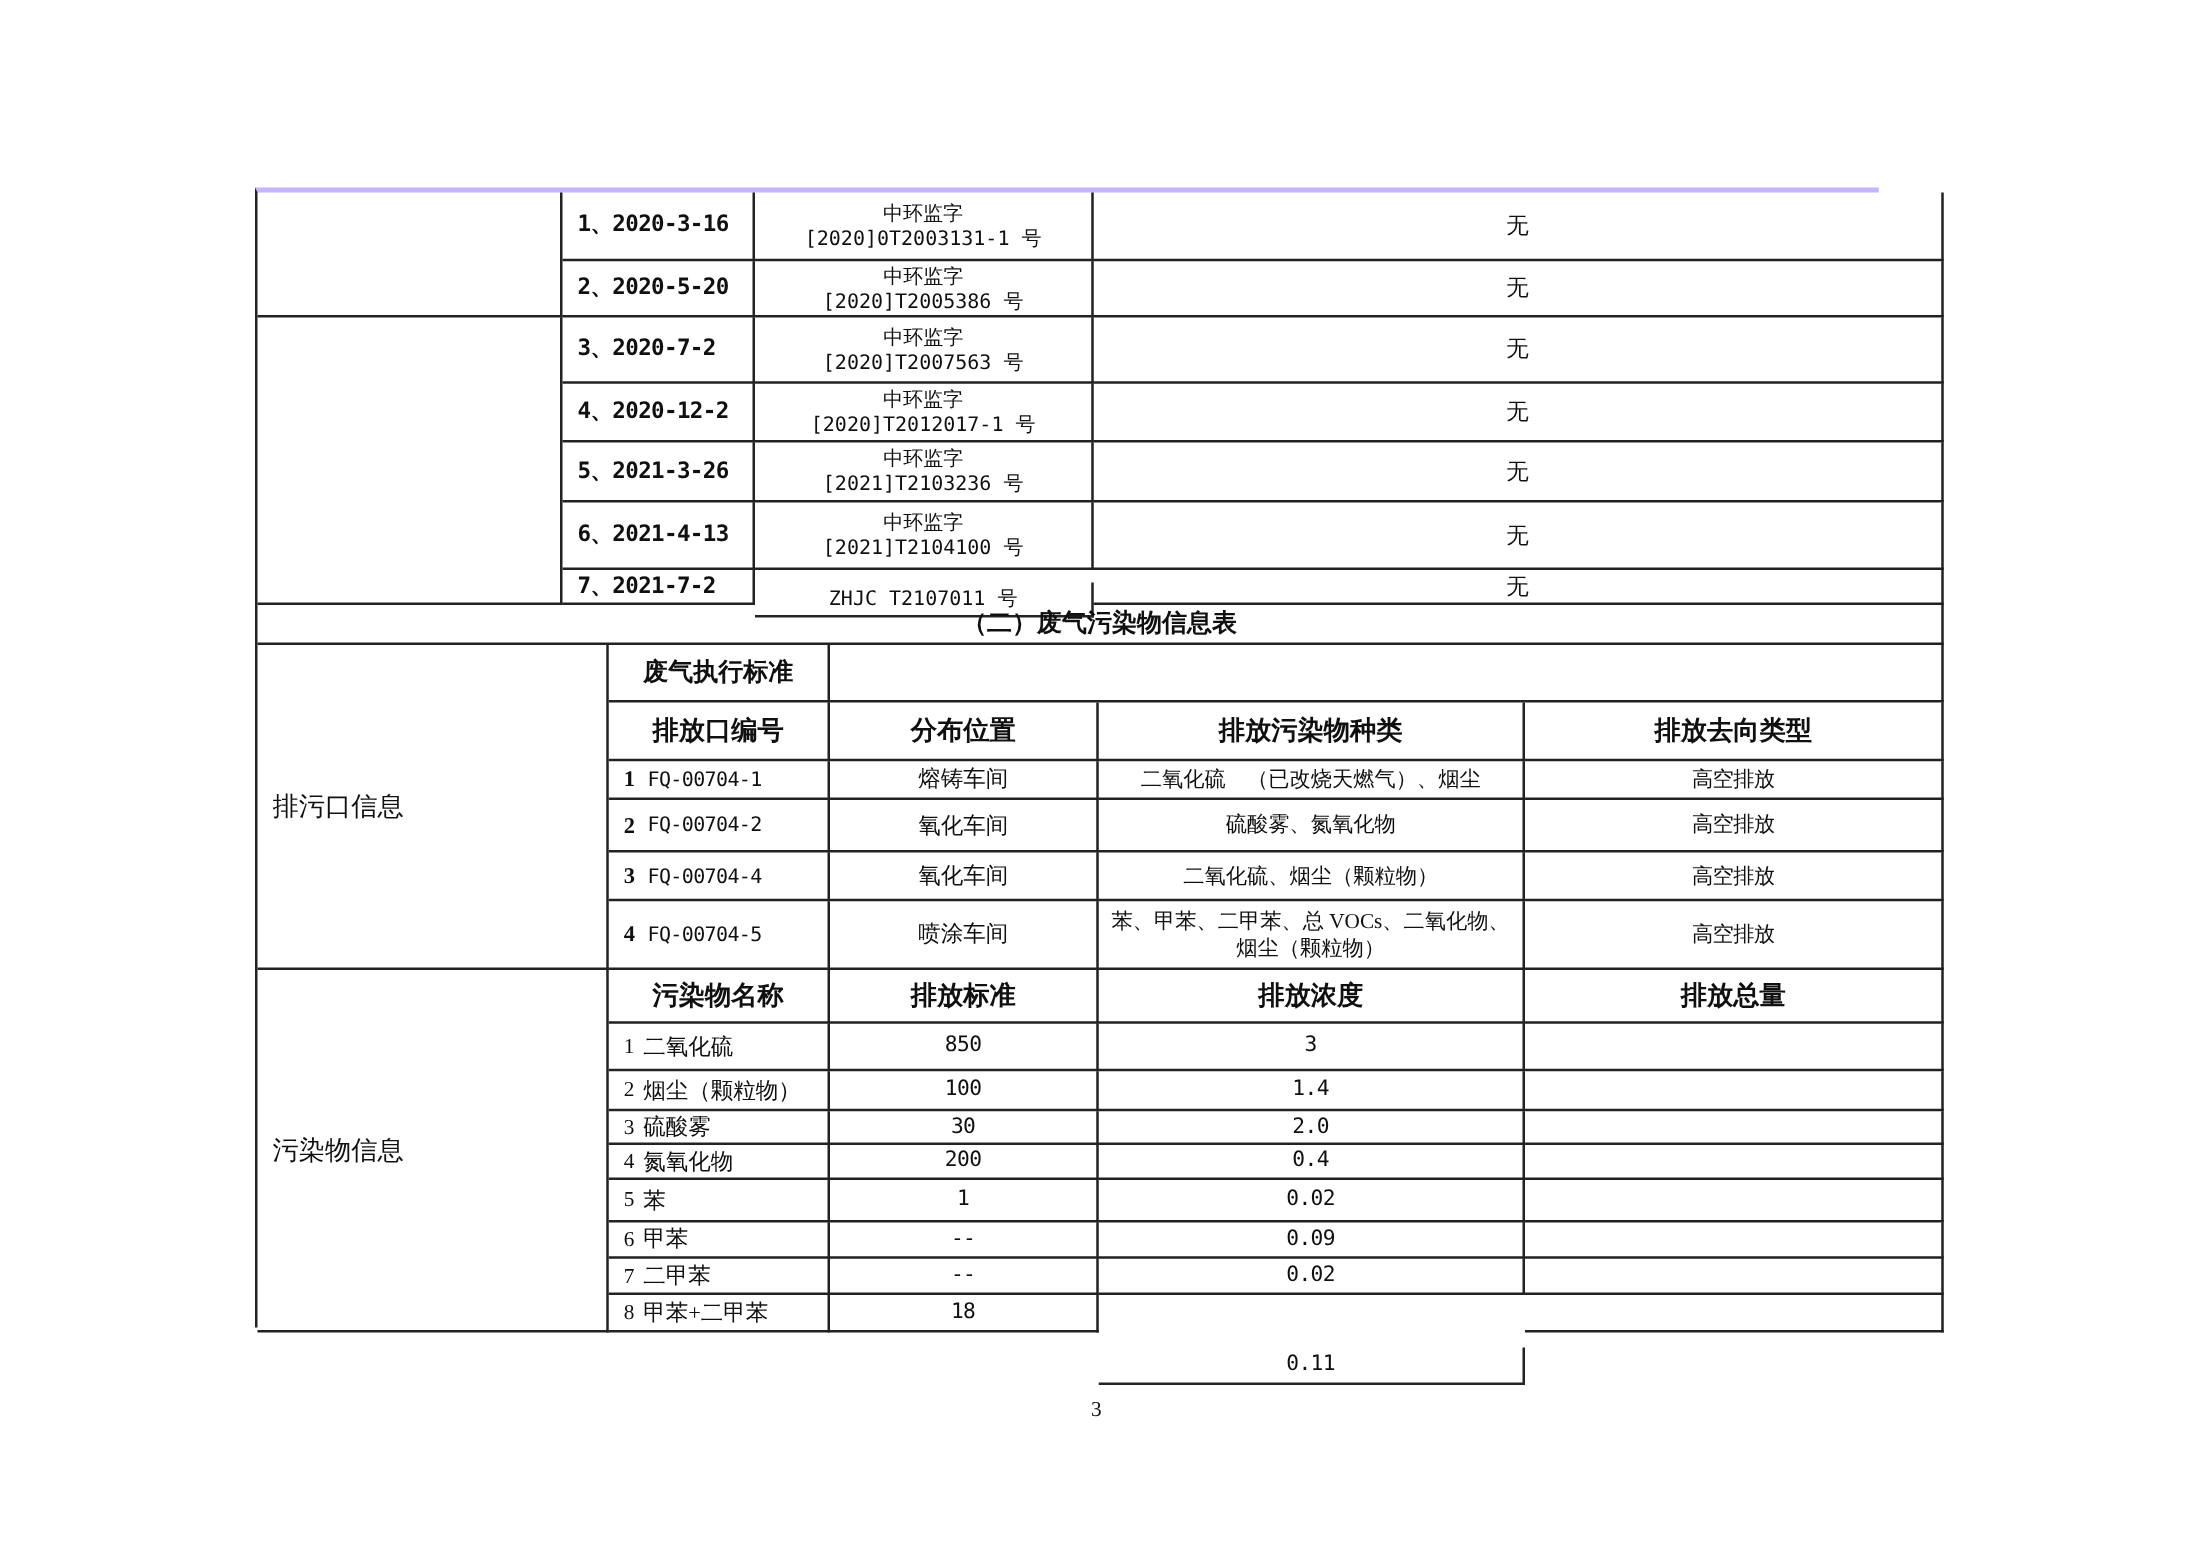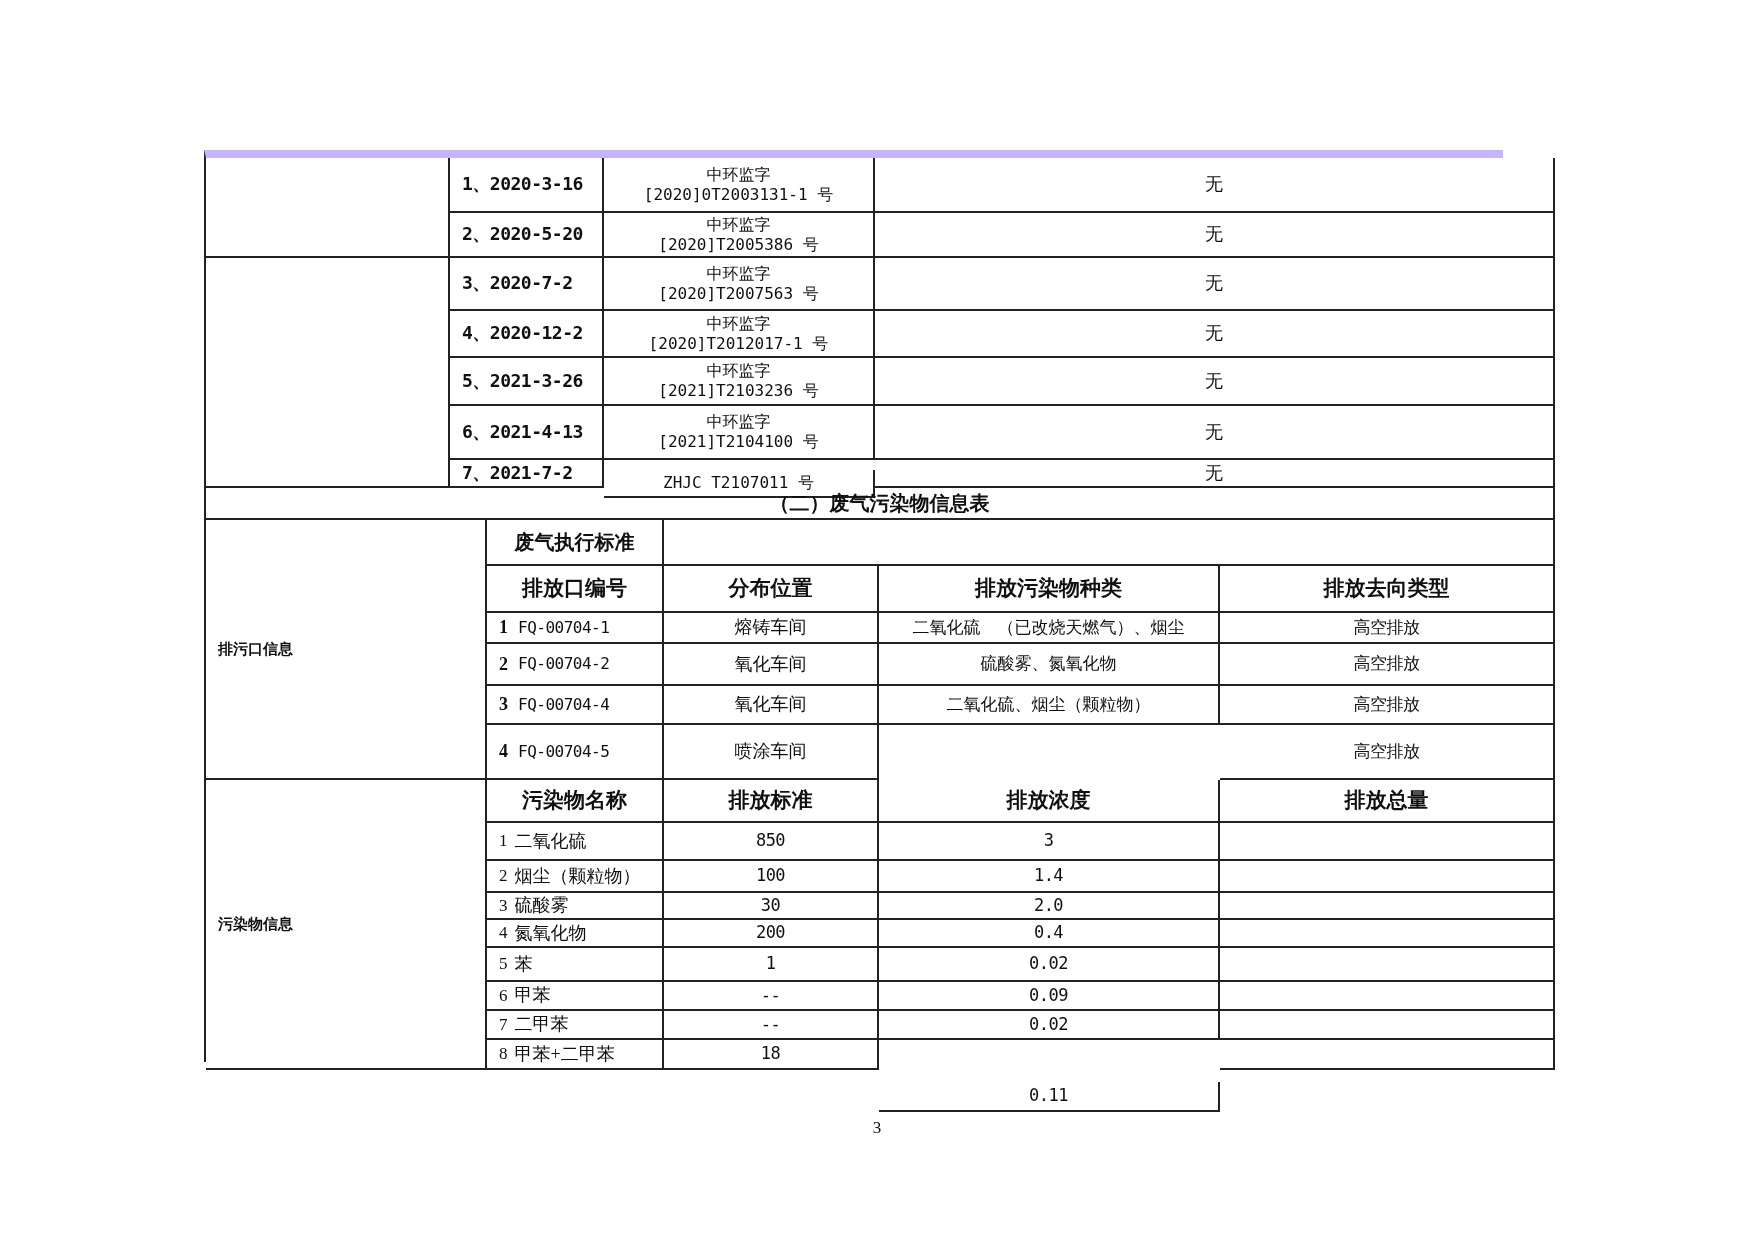--- a/index.html
+++ b/index.html
@@ -3,41 +3,41 @@
 <meta charset="utf-8">
 <style>
   html,body{margin:0;padding:0;background:#e9e9e9;}
   .page{
     position:relative;width:1754px;height:1240px;background:#ffffff;
     font-family:"Liberation Serif","DejaVu Serif",serif;color:#101010;
     overflow:hidden;
   }
   .tbl{
     position:absolute;left:204px;top:150px;width:1299px;height:912px;
-    border-top:8px solid #c4b5fd;border-left:2px solid #222;box-sizing:border-box;
+    border-top:4px solid #c4b5fd;border-left:2px solid #222;box-sizing:border-box;
   }
   .cell{
     position:absolute;box-sizing:border-box;
     border-right:2px solid #222;border-bottom:2px solid #222;
     display:flex;align-items:center;justify-content:center;
     font-size:17px;line-height:1.25;text-align:center;
   }
   .left{justify-content:flex-start;text-align:left;padding-left:12px;}
   
   .ca0{left:0;width:244px}.ca1{left:244px;width:154px}
   .ca2{left:398px;width:271px}.ca3{left:669px;width:680px}
   
   .cb0{left:0;width:281px}.cb1{left:281px;width:177px}
   .cb2{left:458px;width:215px}.cb3{left:673px;width:341px}
   .cb4{left:1014px;width:335px}
   .cfull{left:0;width:1349px}
   
   .t-sec{font-weight:700;font-size:20px}
   .t-hdr{font-weight:700;font-size:21px}
-  .t-label{font-weight:700;font-size:15px}
+  .t-label{font-weight:400;font-size:21px}
   .mono{font-family:"DejaVu Sans Mono","Liberation Serif",serif;}
   .t-date{font-size:18px;font-weight:600;letter-spacing:-0.5px}
   .t-cert{font-size:16px;line-height:20px;white-space:pre-line}
   .t-wu{font-size:18px}
   .fq-no{font-weight:700;font-size:18px}
   .fq-code{font-size:16px;margin-left:10px;letter-spacing:-0.5px}
   .p-no{font-size:17px}
   .p-name{font-size:18px;margin-left:7px}
   .t-val{font-size:17px;letter-spacing:-0.5px}
   .t-species{font-size:17px;padding:2px 8px}
@@ -199,20 +199,23 @@
         <span class="t-val">高空排放</span>
       </div>
 
     <div class="cell cb1 left" style="top:567px;height:55px">
         <span class="fq-no">4</span>
         <span class="fq-code mono">FQ-00704-5</span>
       </div>
     <div class="cell cb2" style="top:567px;height:55px">
         <span style="font-size:18px">喷涂车间</span>
       </div>
+    <div class="cell cb3" style="top:567px;height:55px">
+        <span class="t-species">苯、甲苯、二甲苯、总 VOCs、二氧化物、烟尘（颗粒物）</span>
+      </div>
     <div class="cell cb4" style="top:567px;height:55px">
         <span class="t-val">高空排放</span>
       </div>
 
     <div class="cell cb0 left" style="top:622px;height:290px">
         <span class="t-label">污染物信息</span>
       </div>
 
     <div class="cell cb1" style="top:622px;height:43px">
         <span class="t-hdr">污染物名称</span>

